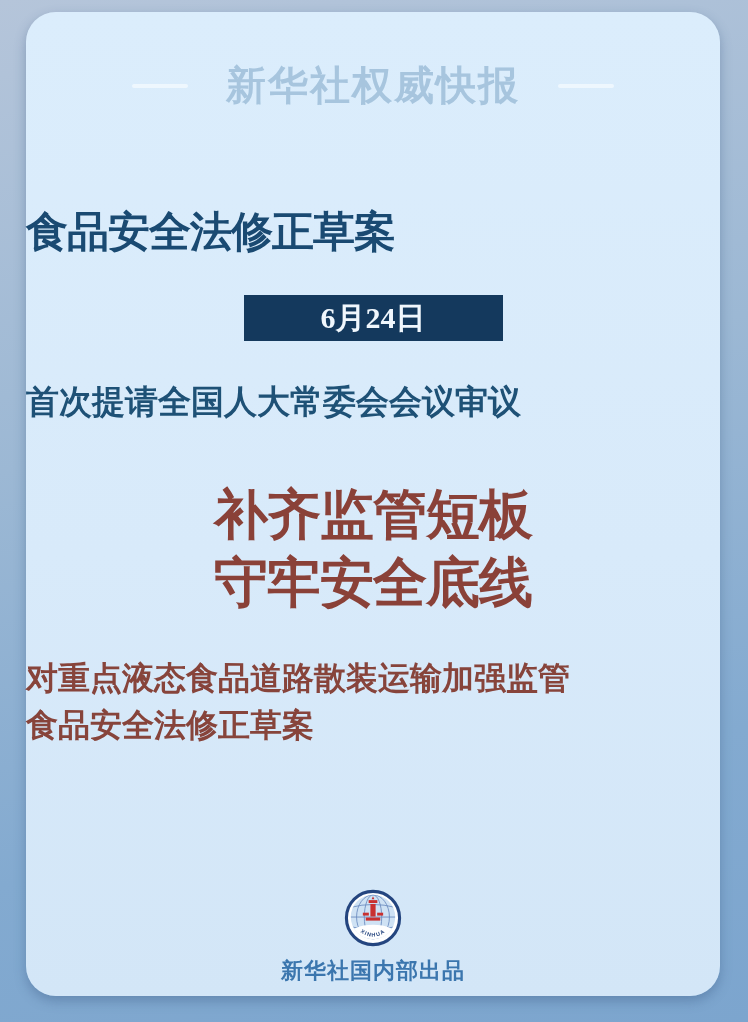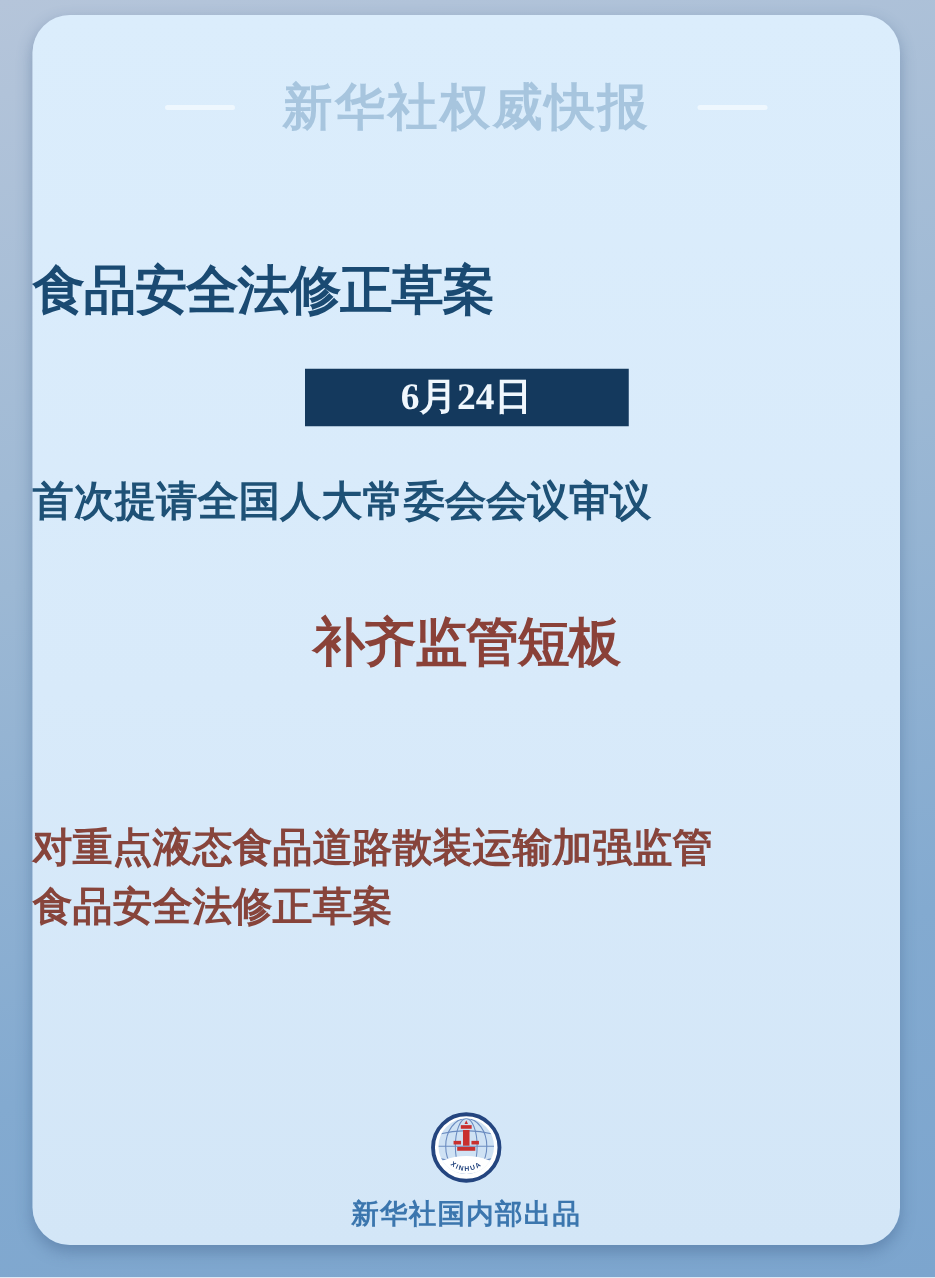--- a/index.html
+++ b/index.html
@@ -91,21 +91,21 @@
     font-weight: 700;
     color: #1e5176;
   }
   
   .key-points {
     position: absolute;
     top: 468px;
     left: 0;
     right: 0;
     text-align: center;
-    font-size: 42px;
+    font-size: 54px;
     line-height: 68px;
     font-weight: 900;
     letter-spacing: -1px;
     color: #8a4138;
   }
   
   .details {
     position: absolute;
     top: 643px;
     left: 0;
@@ -154,20 +154,21 @@
     <div class="main-title">食品安全法修正草案</div>
 
     <div class="date-badge-row">
       <span class="date-badge">6月24日</span>
     </div>
 
     <div class="subtitle">首次提请全国人大常委会会议审议</div>
 
     <div class="key-points">
       <div>补齐监管短板</div>
+      <div>守牢安全底线</div>
     </div>
 
     <div class="details">
       <div>对重点液态食品道路散装运输加强监管</div>
       <div>食品安全法修正草案</div>
     </div>
 
     <div class="logo-wrap">
       <svg width="58" height="58" viewBox="0 0 60 60">
         <defs>

